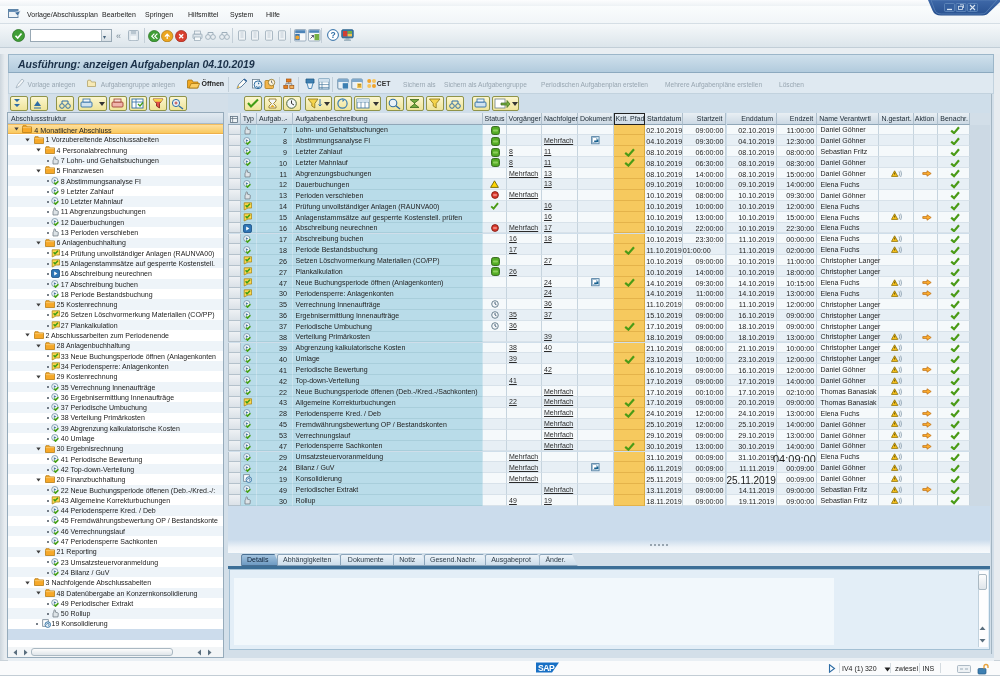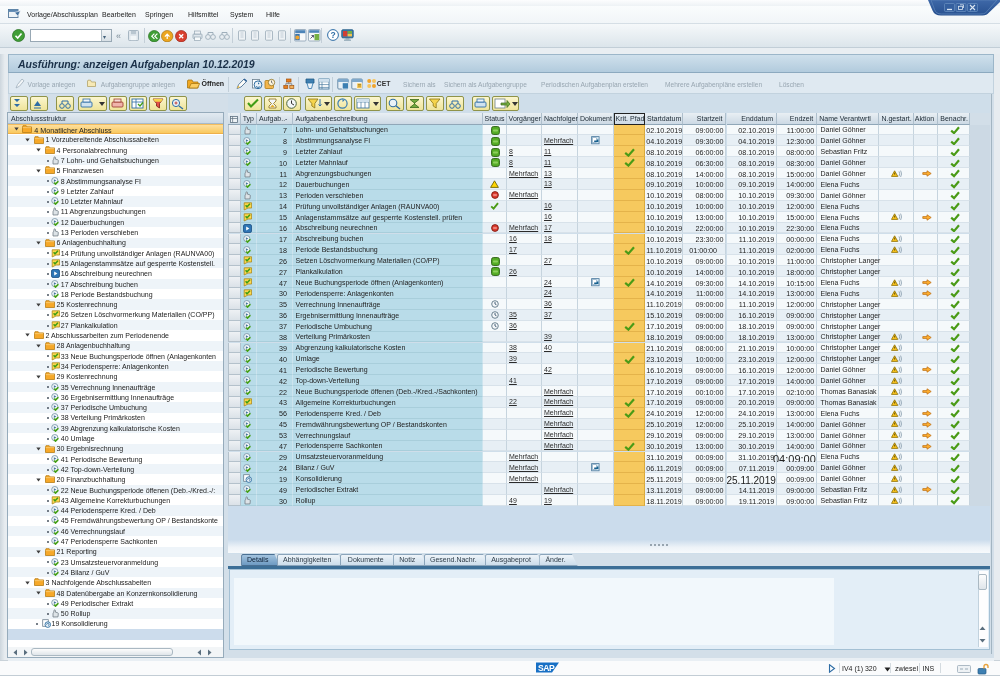--- a/index.html
+++ b/index.html
@@ -153,21 +153,21 @@
       <rect x="23" y="8.8" width="5" height="1.3" fill="#dce7f2"></rect>
       <rect x="32" y="3.5" width="10" height="8" rx="1" fill="#35609f" stroke="#6b92c2" stroke-width="0.7"></rect>
       <rect x="34.5" y="6.3" width="4" height="3.2" fill="none" stroke="#dce7f2" stroke-width="0.8"></rect>
       <path d="M36 4.8 L39.5 4.8 L39.5 8" fill="none" stroke="#dce7f2" stroke-width="0.8"></path>
       <rect x="43.5" y="3.5" width="10" height="8" rx="1" fill="#35609f" stroke="#6b92c2" stroke-width="0.7"></rect>
       <path d="M46 5 L51 10 M51 5 L46 10" stroke="#dce7f2" stroke-width="1.1"></path>
     </svg>
   </div>
 <div class="a" style="left:0px;top:48px;width:1000px;height:7px;background:#e9eef2"></div>
 <div class="a" style="left:8px;top:54px;width:986px;height:19px;background:linear-gradient(#cfe0ec,#b2cbdd);border:1px solid #9cb6c9;border-bottom-color:#8ca9bf"></div>
-<div class="tx" style="left:18px;top:58px;font-size:10.5px;font-weight:bold;font-style:italic;color:#1a3048;letter-spacing:-0.05px">Ausführung: anzeigen Aufgabenplan 10.12.2019</div>
+<div class="tx" style="left:18px;top:58px;font-size:10.5px;font-weight:bold;font-style:italic;color:#1a3048;letter-spacing:-0.05px">Ausführung: anzeigen Aufgabenplan 04.10.2019</div>
 <div class="a" style="left:8px;top:73px;width:986px;height:21px;background:#dfe9f1;border:1px solid #c2d2de;border-top:none"></div>
 <div class="a" style="left:14px;top:78px">
     <svg style="" width="11" height="11" viewBox="0 0 11 11">
       <path d="M2 10 L3.5 6.5 L8 1 L10 2.8 L5.5 8.2 Z" fill="#f2f5f7" stroke="#9fb0bc" stroke-width="0.8"></path>
     </svg>
   </div>
 <div class="tx" style="left:27.6px;top:80.5px;font-size:6.6px;color:#98a6b1">Vorlage anlegen</div>
 <div class="a" style="left:86px;top:78px">
     <svg style="" width="11" height="11" viewBox="0 0 11 11">
       <path d="M1.5 3 L1.5 8.5 L9.5 8.5 L9.5 4 L5.5 4 L4.5 2.2 L2 2.2 Z" fill="#f7e9b5" stroke="#b3a36a" stroke-width="0.8"></path>
@@ -1479,21 +1479,21 @@
   </div>
 <div class="tx" style="left:257px;top:245.8px;width:30px;text-align:right;font-size:7.2px;color:#222">18</div>
 <div class="tx" style="left:295.6px;top:246.20000000000002px;font-size:7px;color:#222">Periode Bestandsbuchung</div>
 <div class="tx" style="left:509px;top:245.8px;font-size:7px;text-decoration:underline;color:#2b2b2b">17</div>
 <div style="position:absolute;left:624px;top:245.6px">
     <svg style="" width="11" height="9" viewBox="0 0 11 9">
       <path d="M1.2 4.95 L4.4 7.6 L10 1.2" fill="none" stroke="#4a9b16" stroke-width="2.2"></path>
     </svg>
   </div>
 <div class="tx" style="left:646.2px;top:245.8px;font-size:7.2px;color:#222">11.10.2019</div>
-<div class="tx" style="left:682.8px;top:245.8px;width:40.700000000000045px;text-align:center;font-size:7.2px;color:#222">01:00:00</div>
+<div class="tx" style="left:682.8px;top:245.8px;width:40.700000000000045px;text-align:left;font-size:7.2px;color:#222">01:00:00</div>
 <div class="tx" style="left:726.5px;top:245.8px;width:47.700000000000045px;text-align:right;font-size:7.2px;color:#222">11.10.2019</div>
 <div class="tx" style="left:777.2px;top:245.8px;width:37.0px;text-align:right;font-size:7.2px;color:#222">02:00:00</div>
 <div class="tx" style="left:820.5px;top:246.20000000000002px;font-size:7px;color:#222">Elena Fuchs</div>
 <div style="position:absolute;left:891px;top:246.0px">
     <svg style="" width="11" height="8" viewBox="0 0 11 8">
       <path d="M3.6 0.8 L6.8 6.4 L0.5 6.4 Z" fill="#ffc81e" stroke="#8a6d00" stroke-width="0.8"></path>
       <rect x="3.3" y="2.6" width="0.9" height="2" fill="#4a3b00"></rect>
       <path d="M8 1.4 A4.5 4.5 0 0 1 8 6.2 M9.6 0.6 A6.2 6.2 0 0 1 9.6 7" fill="none" stroke="#8fa3b2" stroke-width="0.9"></path>
     </svg>
   </div>
@@ -2180,21 +2180,21 @@
 <div class="a" style="left:913.6px;top:407.90000000000003px;width:24.699999999999932px;height:10.9px;background:#f5f9fb;border-right:1px solid #c6d4de;border-bottom:1px solid #d8e2ea"></div>
 <div class="a" style="left:938.3px;top:407.90000000000003px;width:31.300000000000068px;height:10.9px;background:#f5f9fb;border-right:1px solid #c6d4de;border-bottom:1px solid #d8e2ea"></div>
 <div class="a" style="left:613.6px;top:407.90000000000003px;width:31.399999999999977px;height:10.9px;background:#f6c95e;border-right:1px solid #d8a93c;border-bottom:1px solid #e4b34a"></div>
 <div style="position:absolute;left:243px;top:409.00000000000006px">
     <svg style="" width="8" height="8" viewBox="0 0 8 8">
       <circle cx="3.8" cy="3.6" r="3.1" fill="#f2f6f8" stroke="#7e99ad" stroke-width="0.9"></circle>
       <path d="M2.9 2.2 L5.3 3.6 L2.9 5 Z" fill="#44759c"></path>
       <path d="M3.2 5.6 L4.5 7.1 L7.4 4.2" fill="none" stroke="#44a112" stroke-width="1.6"></path>
     </svg>
   </div>
-<div class="tx" style="left:257px;top:409.3px;width:30px;text-align:right;font-size:7.2px;color:#222">56</div>
+<div class="tx" style="left:257px;top:409.3px;width:30px;text-align:right;font-size:7.2px;color:#222">28</div>
 <div class="tx" style="left:295.6px;top:409.70000000000005px;font-size:7px;color:#222">Periodensperre Kred. / Deb</div>
 <div class="tx" style="left:544px;top:409.3px;font-size:7px;text-decoration:underline;color:#2b2b2b">Mehrfach</div>
 <div style="position:absolute;left:624px;top:409.1px">
     <svg style="" width="11" height="9" viewBox="0 0 11 9">
       <path d="M1.2 4.95 L4.4 7.6 L10 1.2" fill="none" stroke="#4a9b16" stroke-width="2.2"></path>
     </svg>
   </div>
 <div class="tx" style="left:646.2px;top:409.3px;font-size:7.2px;color:#222">24.10.2019</div>
 <div class="tx" style="left:682.8px;top:409.3px;width:40.700000000000045px;text-align:right;font-size:7.2px;color:#222">12:00:00</div>
 <div class="tx" style="left:726.5px;top:409.3px;width:47.700000000000045px;text-align:right;font-size:7.2px;color:#222">24.10.2019</div>
@@ -2442,21 +2442,21 @@
 <div class="tx" style="left:509px;top:463.8px;font-size:7px;text-decoration:underline;color:#2b2b2b">Mehrfach</div>
 <div style="position:absolute;left:591px;top:463.40000000000003px">
     <svg style="" width="9" height="9" viewBox="0 0 9 9">
       <rect x="0.6" y="0.6" width="7.5" height="7.2" fill="#cfe4f1" stroke="#4c7a9e" stroke-width="0.8"></rect>
       <rect x="1.6" y="1.7" width="4" height="4.6" fill="#fff" stroke="#7a9cb8" stroke-width="0.6"></rect>
       <path d="M3.2 5.9 L7.4 5.9 L7.4 3.4 L5.9 3.4 L5.9 4.6 L3.2 4.6 Z" fill="#17618f"></path>
     </svg>
   </div>
 <div class="tx" style="left:646.2px;top:463.8px;font-size:7.2px;color:#222">06.11.2019</div>
 <div class="tx" style="left:682.8px;top:463.8px;width:40.700000000000045px;text-align:right;font-size:7.2px;color:#222">00:09:00</div>
-<div class="tx" style="left:726.5px;top:463.8px;width:47.700000000000045px;text-align:right;font-size:7.2px;color:#222">07.11.2019</div>
+<div class="tx" style="left:726.5px;top:463.8px;width:47.700000000000045px;text-align:right;font-size:7.2px;color:#222">11.11.2019</div>
 <div class="tx" style="left:777.2px;top:463.8px;width:37.0px;text-align:right;font-size:7.2px;color:#222">00:09:00</div>
 <div class="tx" style="left:820.5px;top:464.20000000000005px;font-size:7px;color:#222">Daniel Göhner</div>
 <div style="position:absolute;left:891px;top:464.00000000000006px">
     <svg style="" width="11" height="8" viewBox="0 0 11 8">
       <path d="M3.6 0.8 L6.8 6.4 L0.5 6.4 Z" fill="#ffc81e" stroke="#8a6d00" stroke-width="0.8"></path>
       <rect x="3.3" y="2.6" width="0.9" height="2" fill="#4a3b00"></rect>
       <path d="M8 1.4 A4.5 4.5 0 0 1 8 6.2 M9.6 0.6 A6.2 6.2 0 0 1 9.6 7" fill="none" stroke="#8fa3b2" stroke-width="0.9"></path>
     </svg>
   </div>
 <div style="position:absolute;left:949.5px;top:463.70000000000005px">

